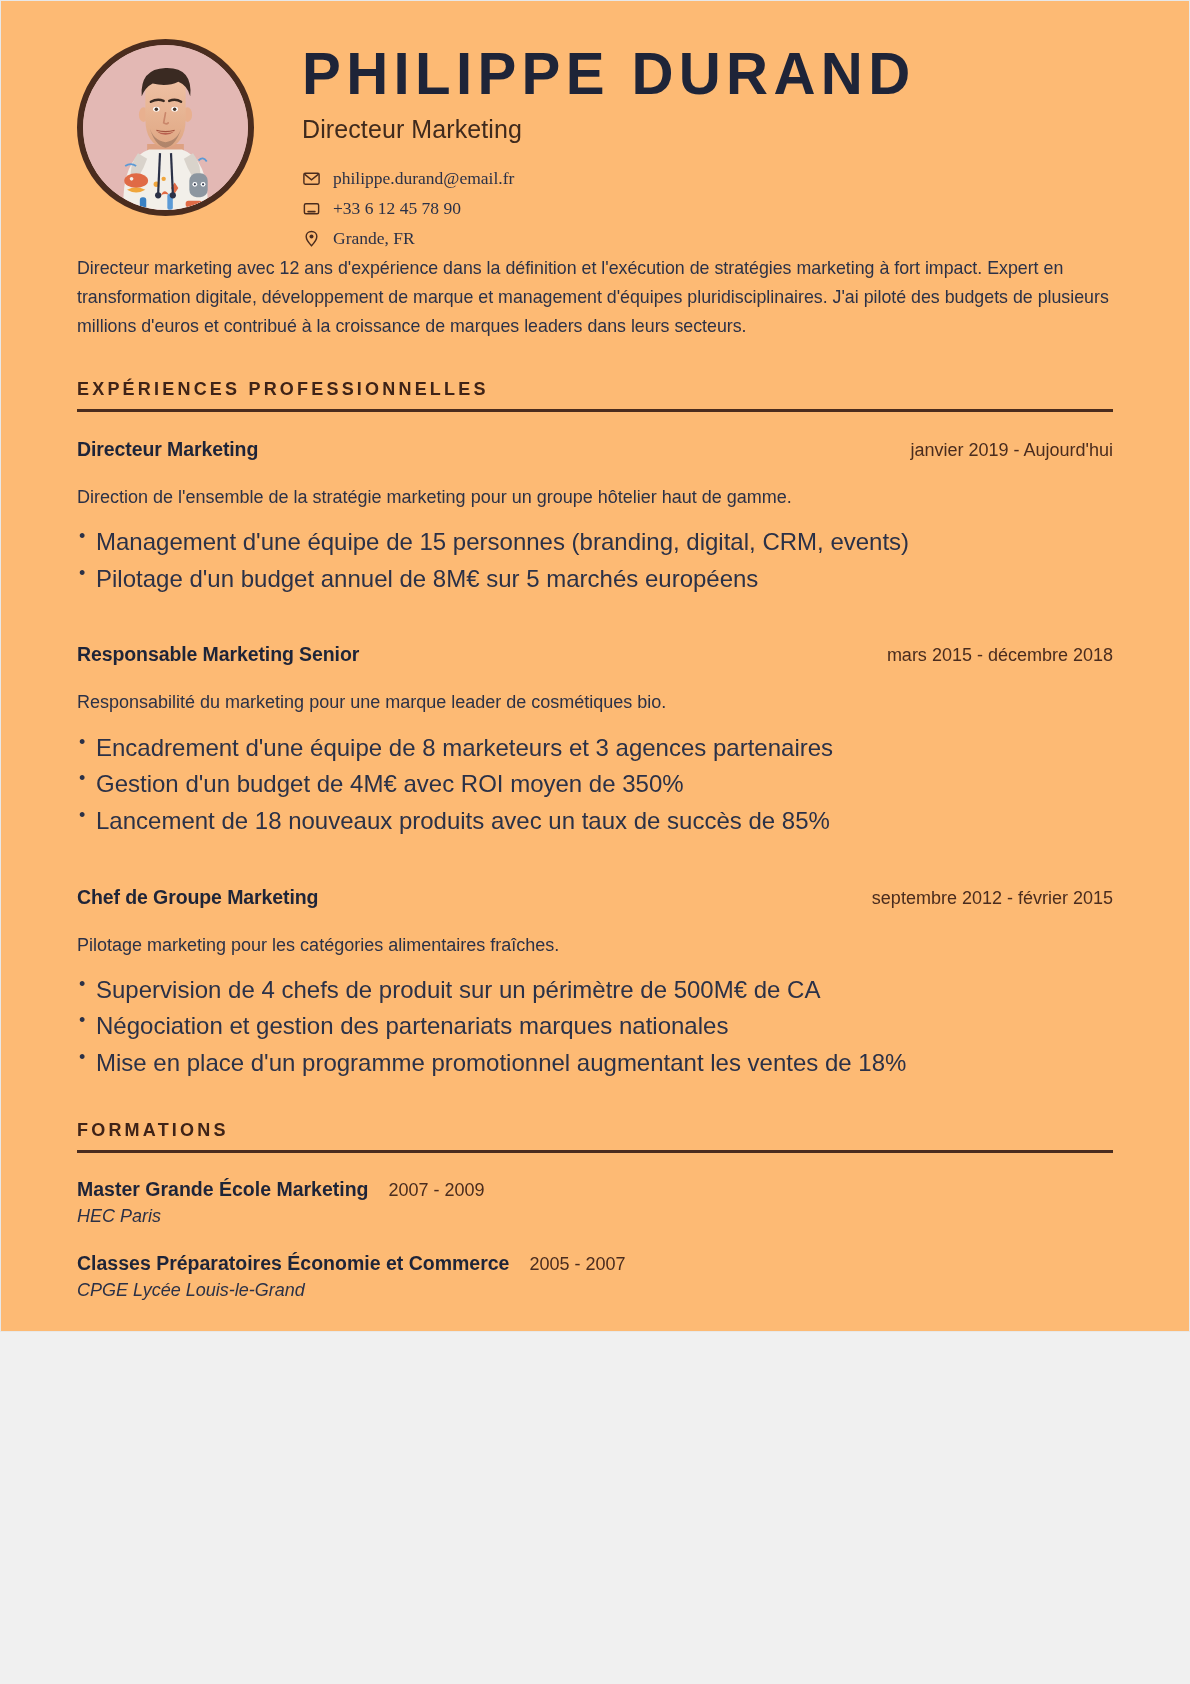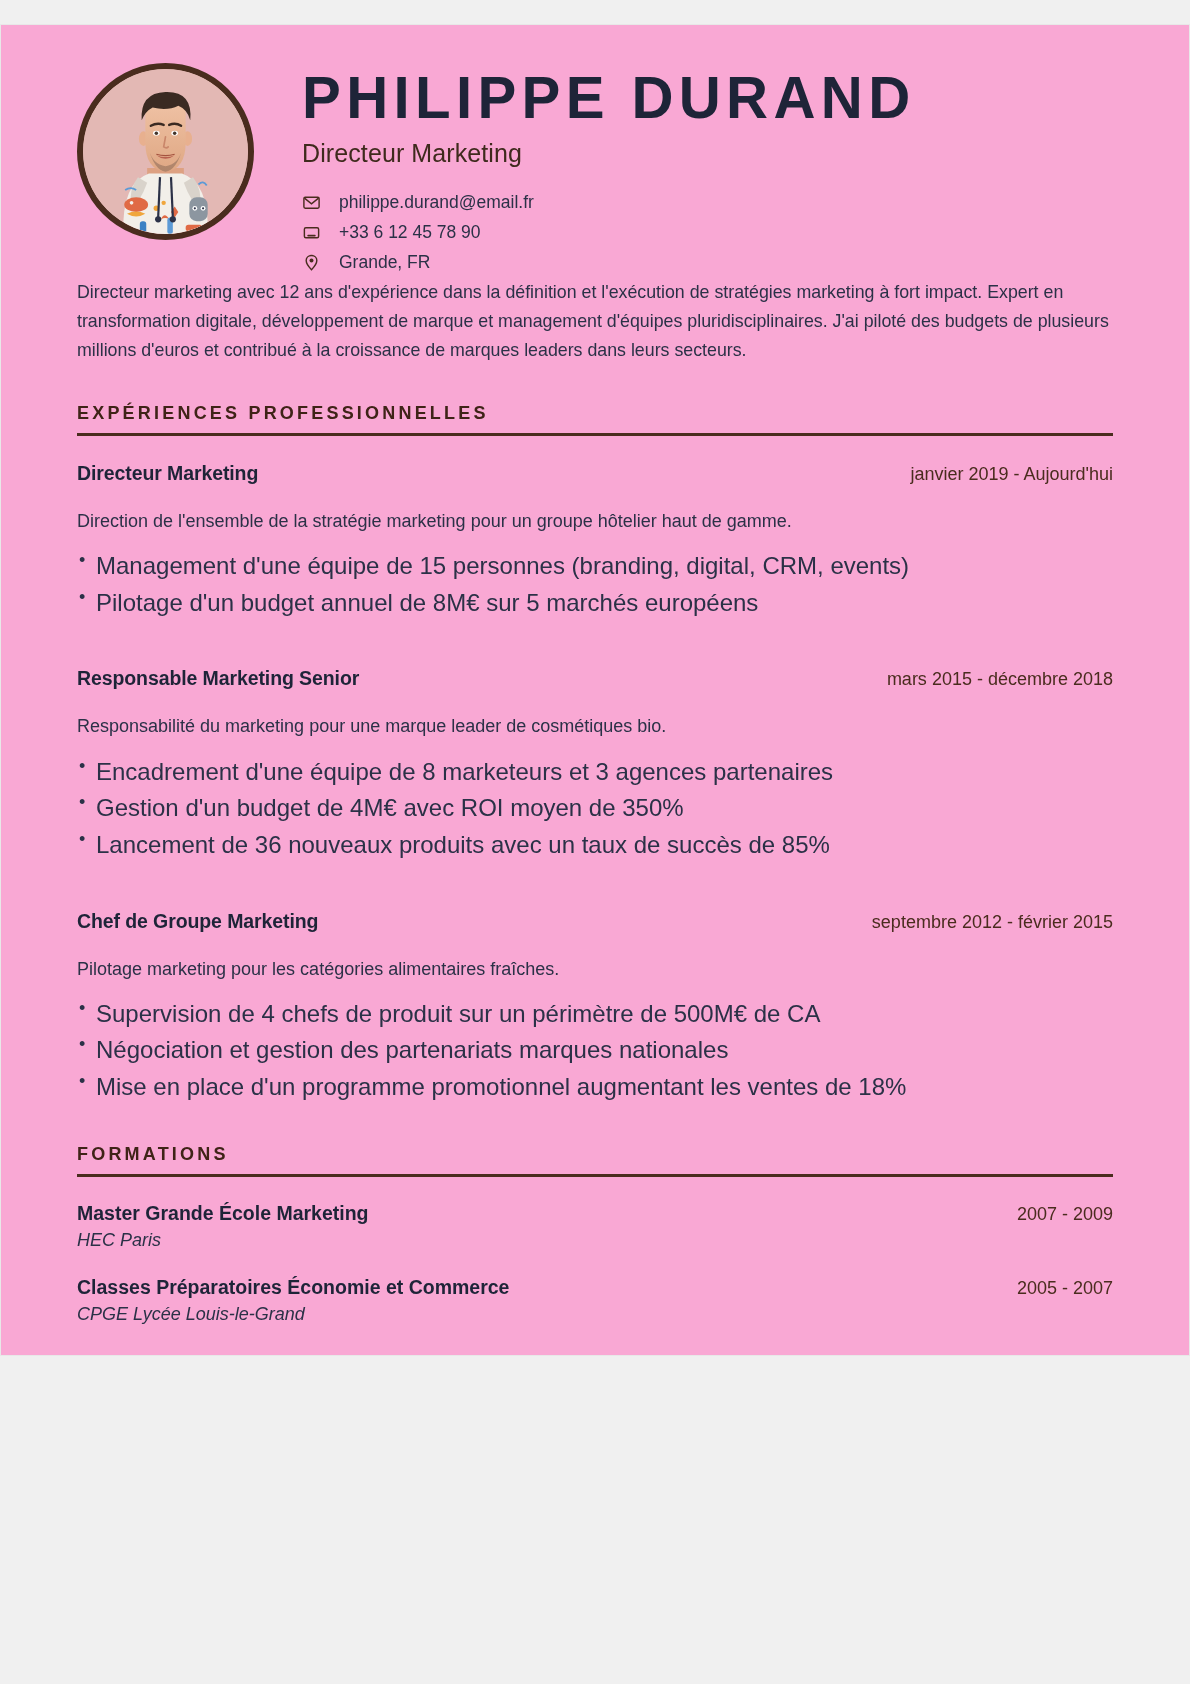--- a/index.html
+++ b/index.html
@@ -8,24 +8,23 @@
     width: 1190px;
     height: 1684px;
     background: #f0f0f0;
     font-family: "Liberation Sans", sans-serif;
   }
 
   .page {
     position: relative;
     width: 1190px;
     height: 1332px;
-    background: #f9a8d4;
+    background: #fdba74;
     border: 1px solid #e8e8e8;
     overflow: hidden;
-    margin-top: 24px;
   }
 
   .inner {
     padding: 34px 76px 0 76px;
   }
 
   
   .header {
     display: flex;
     align-items: flex-start;
@@ -78,24 +77,25 @@
   .contacts {
     margin-top: 24px;
     display: flex;
     flex-direction: column;
     gap: 9px;
   }
 
   .contact-row {
     display: flex;
     align-items: center;
-    gap: 18px;
+    gap: 12px;
     font-size: 17.5px;
     color: #2b3147;
     line-height: 1.2;
+    font-family: Liberation Serif, serif;
   }
 
   .ci { width: 19px; height: 19px; flex: 0 0 19px; display: block; }
   .ci svg { display: block; width: 19px; height: 19px; }
 
   
   .summary {
     margin-top: 5px;
     font-size: 17.8px;
     line-height: 1.62;
@@ -175,21 +175,20 @@
     font-size: 18px;
   }
 
   .entry-gap { height: 22px; }
 
   
   .edu-entry { margin-top: 25px; }
 
   .edu-head {
     display: flex;
-    justify-content: space-between;
     align-items: baseline;
     gap: 20px;
   }
 
   .edu-title {
     font-size: 19.5px;
     font-weight: 700;
     color: #1e2438;
   }
 
@@ -347,21 +346,21 @@
 
       <div class="entry">
         <div class="entry-head">
           <div class="entry-title">Responsable Marketing Senior</div>
           <div class="entry-date">mars 2015 - décembre 2018</div>
         </div>
         <div class="entry-desc">Responsabilité du marketing pour une marque leader de cosmétiques bio.</div>
         <ul class="bullets">
           <li>Encadrement d'une équipe de 8 marketeurs et 3 agences partenaires</li>
           <li>Gestion d'un budget de 4M€ avec ROI moyen de 350%</li>
-          <li>Lancement de 36 nouveaux produits avec un taux de succès de 85%</li>
+          <li>Lancement de 18 nouveaux produits avec un taux de succès de 85%</li>
         </ul>
       </div>
 
       <div class="entry-gap"></div>
 
       <div class="entry">
         <div class="entry-head">
           <div class="entry-title">Chef de Groupe Marketing</div>
           <div class="entry-date">septembre 2012 - février 2015</div>
         </div>

